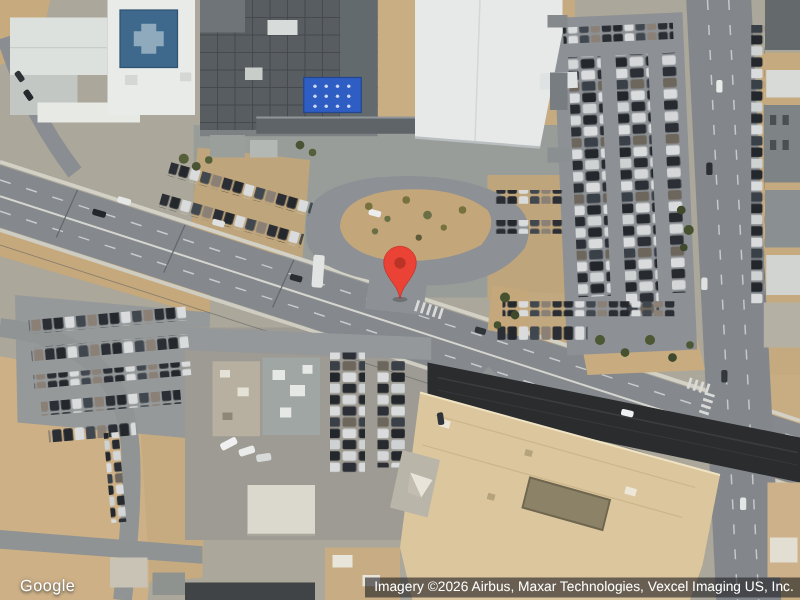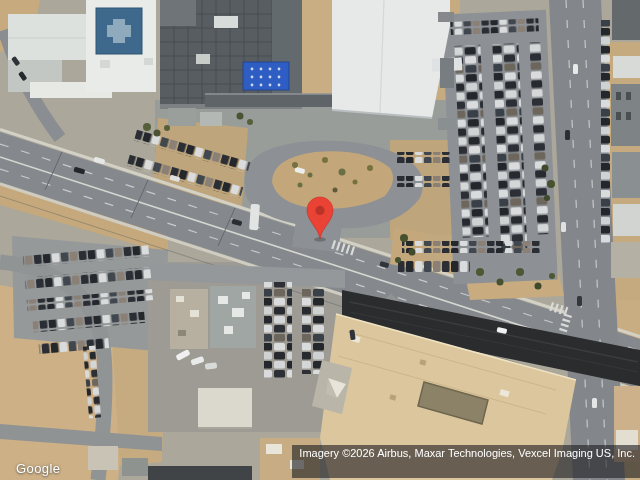--- a/index.html
+++ b/index.html
@@ -3,21 +3,21 @@
 <meta charset="utf-8">
 <style>
   html,body{margin:0;padding:0;background:#000;}
   .stage{position:relative;width:640px;height:480px;overflow:hidden;
          font-family:"Liberation Sans",sans-serif;}
   .map-canvas{position:absolute;inset:0;cursor:grab;}
   .map-canvas svg{display:block;width:640px;height:480px;}
   .google-logo{position:absolute;left:16px;bottom:5px;color:#fff;
     font-size:13px;font-weight:400;letter-spacing:.4px;line-height:1;
     text-shadow:0 1px 2px rgba(60,64,67,.65),0 0 3px rgba(60,64,67,.45);}
-  .attribution{position:absolute;right:0;bottom:2px;height:33px;
+  .attribution{position:absolute;right:0;bottom:2px;height:16px;
     background:rgba(32,33,36,.62);color:#fff;font-size:11px;line-height:16px;
     padding:0 5px 0 7px;white-space:nowrap;}
 </style>
 </head>
 <body>
 
 <div class="stage">
   <div class="map-canvas">
   <svg viewBox="0 0 640 480" aria-hidden="true">
     <defs>

